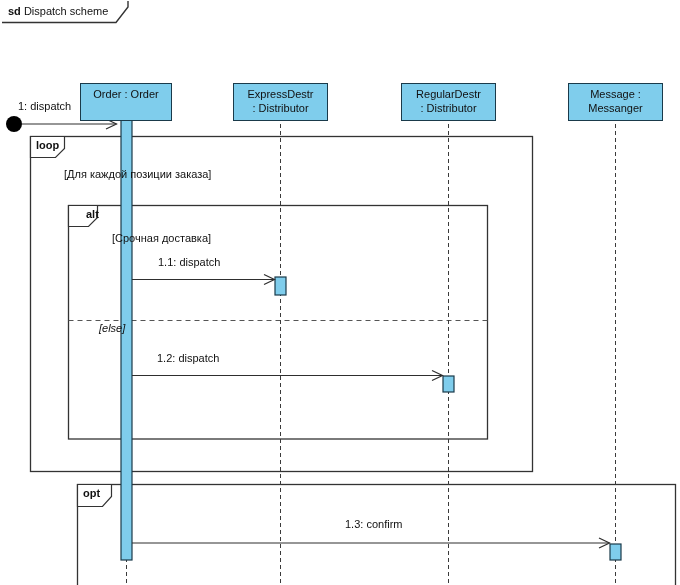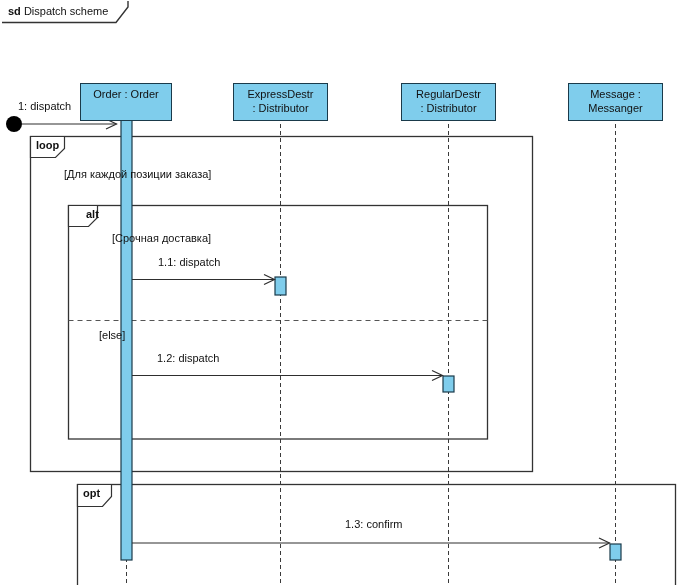--- a/index.html
+++ b/index.html
@@ -87,20 +87,20 @@
 : Distributor</div>
   <div class="head" style="left:568px;top:51px;width:95px;">Message :
 Messanger</div>
 
   <div class="label bold" style="left:36px;top:139px;">loop</div>
   <div class="label bold" style="left:86px;top:208px;">alt</div>
   <div class="label bold" style="left:83px;top:487px;">opt</div>
 
   <div class="label" style="left:64px;top:168px;">[Для каждой позиции заказа]</div>
   <div class="label" style="left:112px;top:232px;">[Срочная доставка]</div>
-  <div class="label" style="left:99px;top:329px;">[else]</div>
+  <div class="label" style="left:99px;top:322px;font-style:italic;">[else]</div>
 
   <div class="label" style="left:18px;top:100px;">1: dispatch</div>
   <div class="label" style="left:158px;top:256px;">1.1: dispatch</div>
   <div class="label" style="left:157px;top:352px;text-align:center;">1.2: dispatch</div>
   <div class="label" style="left:345px;top:518px;">1.3: confirm</div>
 
 </div>
 
 </body></html>

